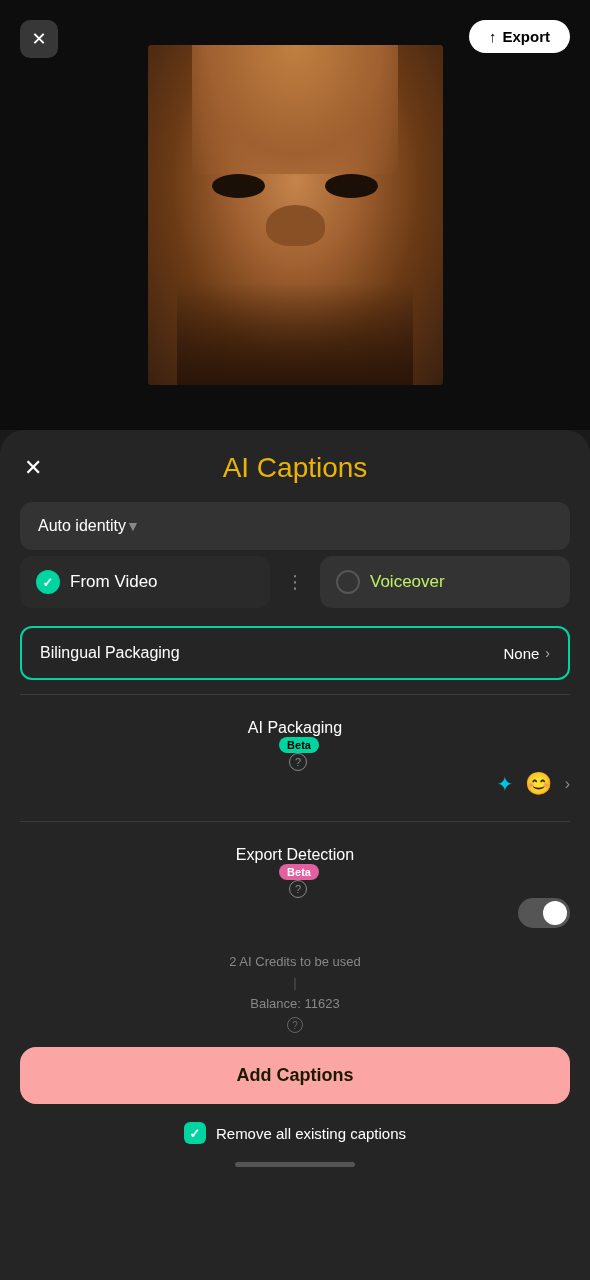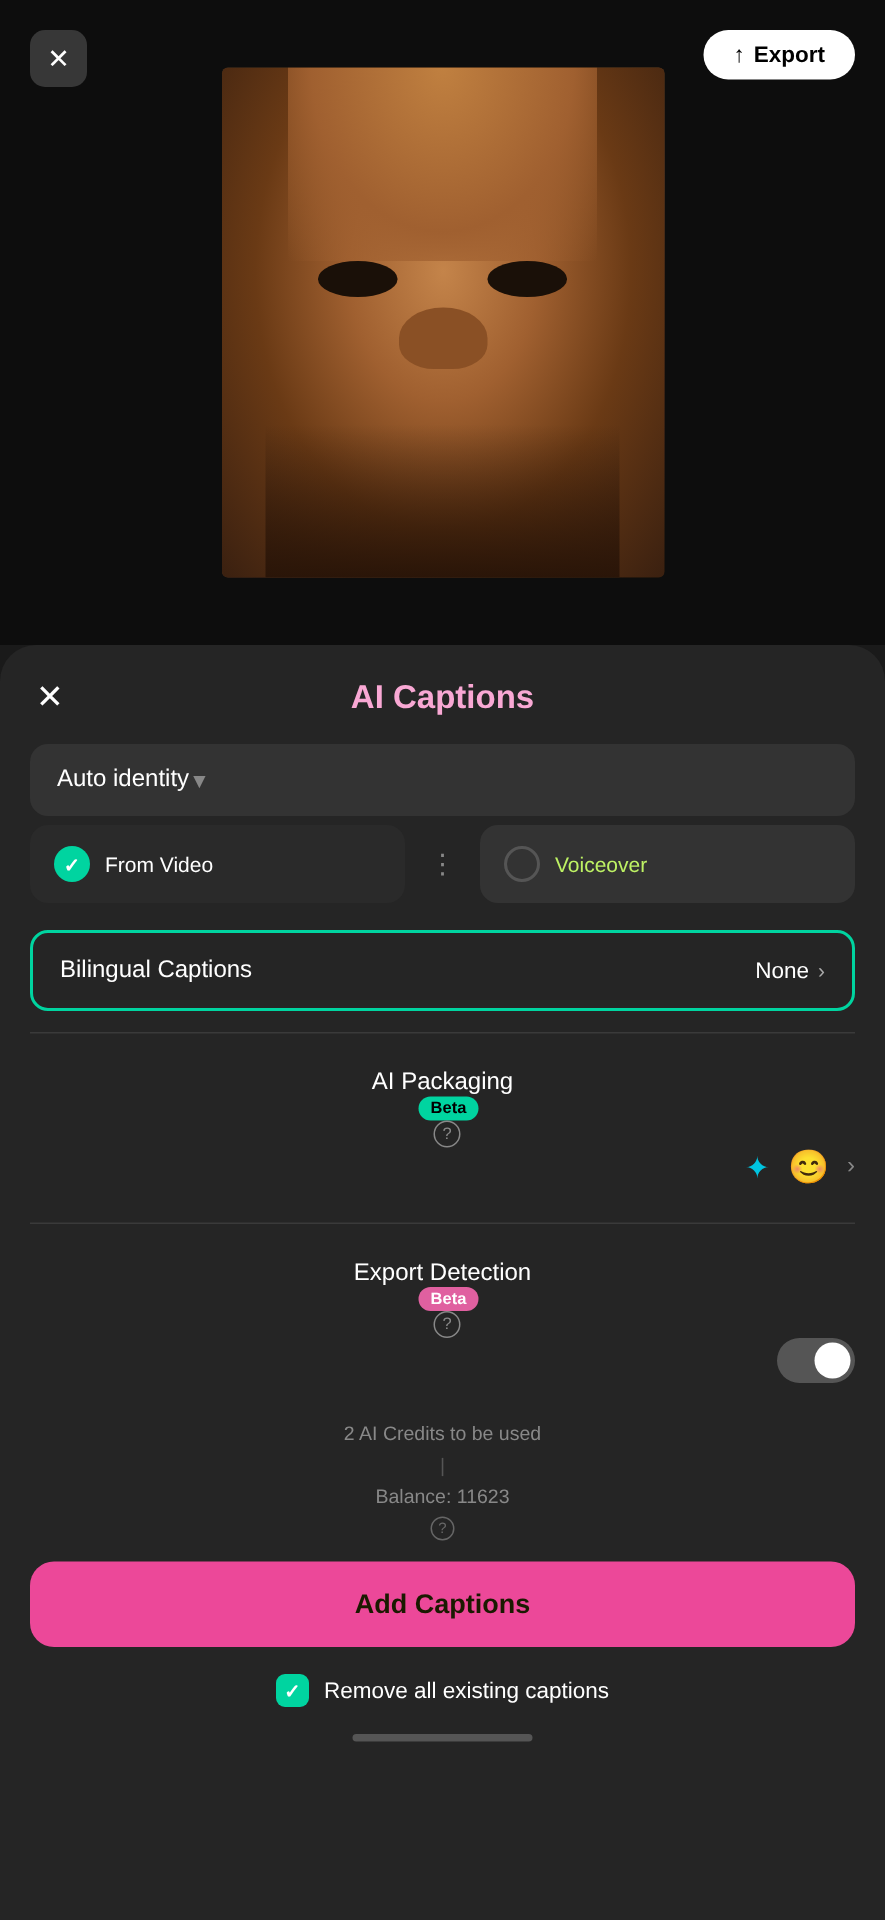--- a/index.html
+++ b/index.html
@@ -117,23 +117,23 @@
       position: absolute;
       left: 0;
       background: none;
       border: none;
       color: #fff;
       font-size: 22px;
       cursor: pointer;
       padding: 4px;
     }
     .panel-title {
-      font-size: 22px;
-      font-weight: 700;
-      color: #f9a8d4;
+      font-size: 28px;
+      font-weight: 400;
+      color: #eab308;
     }
 
     
     .section-label {
       font-size: 13px;
       color: #888;
       margin-bottom: 10px;
     }
 
     
@@ -191,21 +191,21 @@
     .check-circle.inactive {
       background: transparent;
       border: 2px solid #555;
     }
     .check-mark {
       color: #fff;
       font-size: 13px;
       font-weight: 700;
     }
     .audio-option-text {
-      font-size: 14px;
+      font-size: 17px;
       color: #fff;
     }
     .audio-option-text.disabled {
       color: #bef264;
     }
     .dots-btn {
       margin-left: auto;
       background: none;
       border: none;
       color: #888;
@@ -347,21 +347,21 @@
       border-radius: 50%;
       border: 1.5px solid #666;
       color: #666;
       font-size: 10px;
       display: flex; align-items: center; justify-content: center;
     }
 
     
     .add-captions-btn {
       width: 100%;
-      background: #ec4899;
+      background: #fca5a5;
       color: #1a1a00;
       border: none;
       border-radius: 16px;
       padding: 18px;
       font-size: 18px;
       font-weight: 800;
       cursor: pointer;
       margin-bottom: 18px;
     }
 
@@ -442,21 +442,21 @@
       <button class="dots-btn">⋮</button>
 
     <button class="audio-option">
       <div class="check-circle inactive"></div>
       <span class="audio-option-text disabled">Voiceover</span>
     </button>
   </div>
 
   
   <button class="bilingual-row">
-    <span class="bilingual-label">Bilingual Captions</span>
+    <span class="bilingual-label">Bilingual Packaging</span>
     <div class="bilingual-value">
       <span>None</span>
       <span class="bilingual-chevron">›</span>
     </div>
   </button>
 
   <div class="divider"></div>
 
   
   <div class="feature-row">

